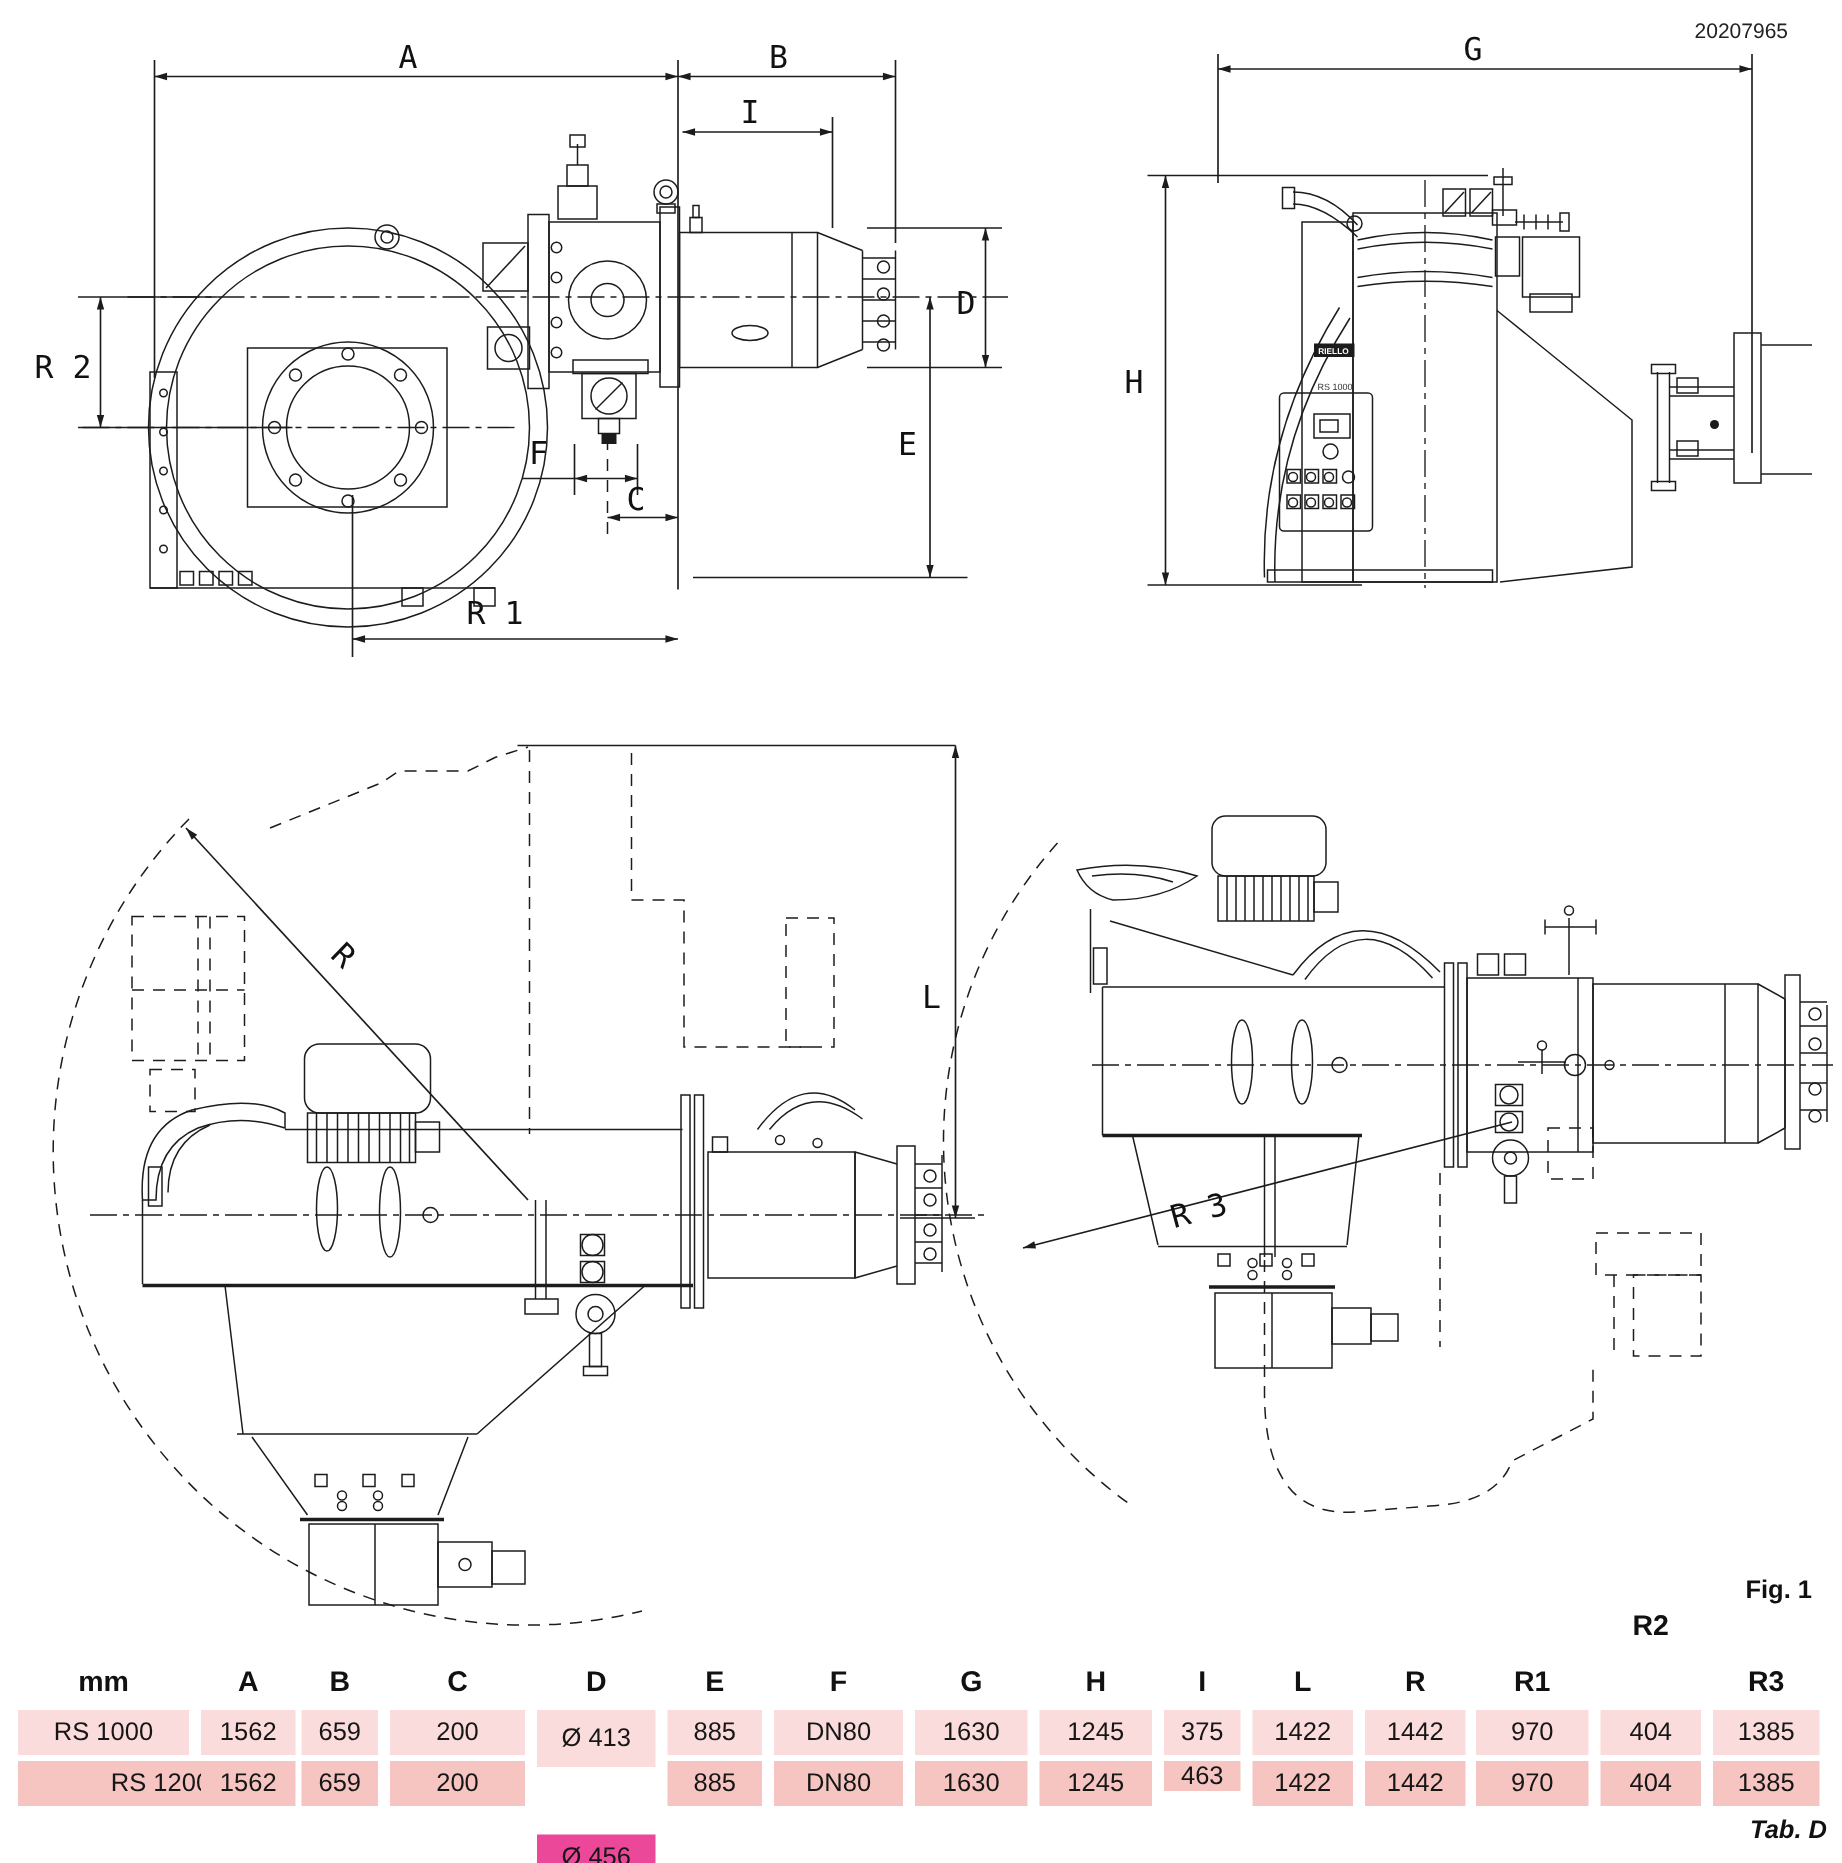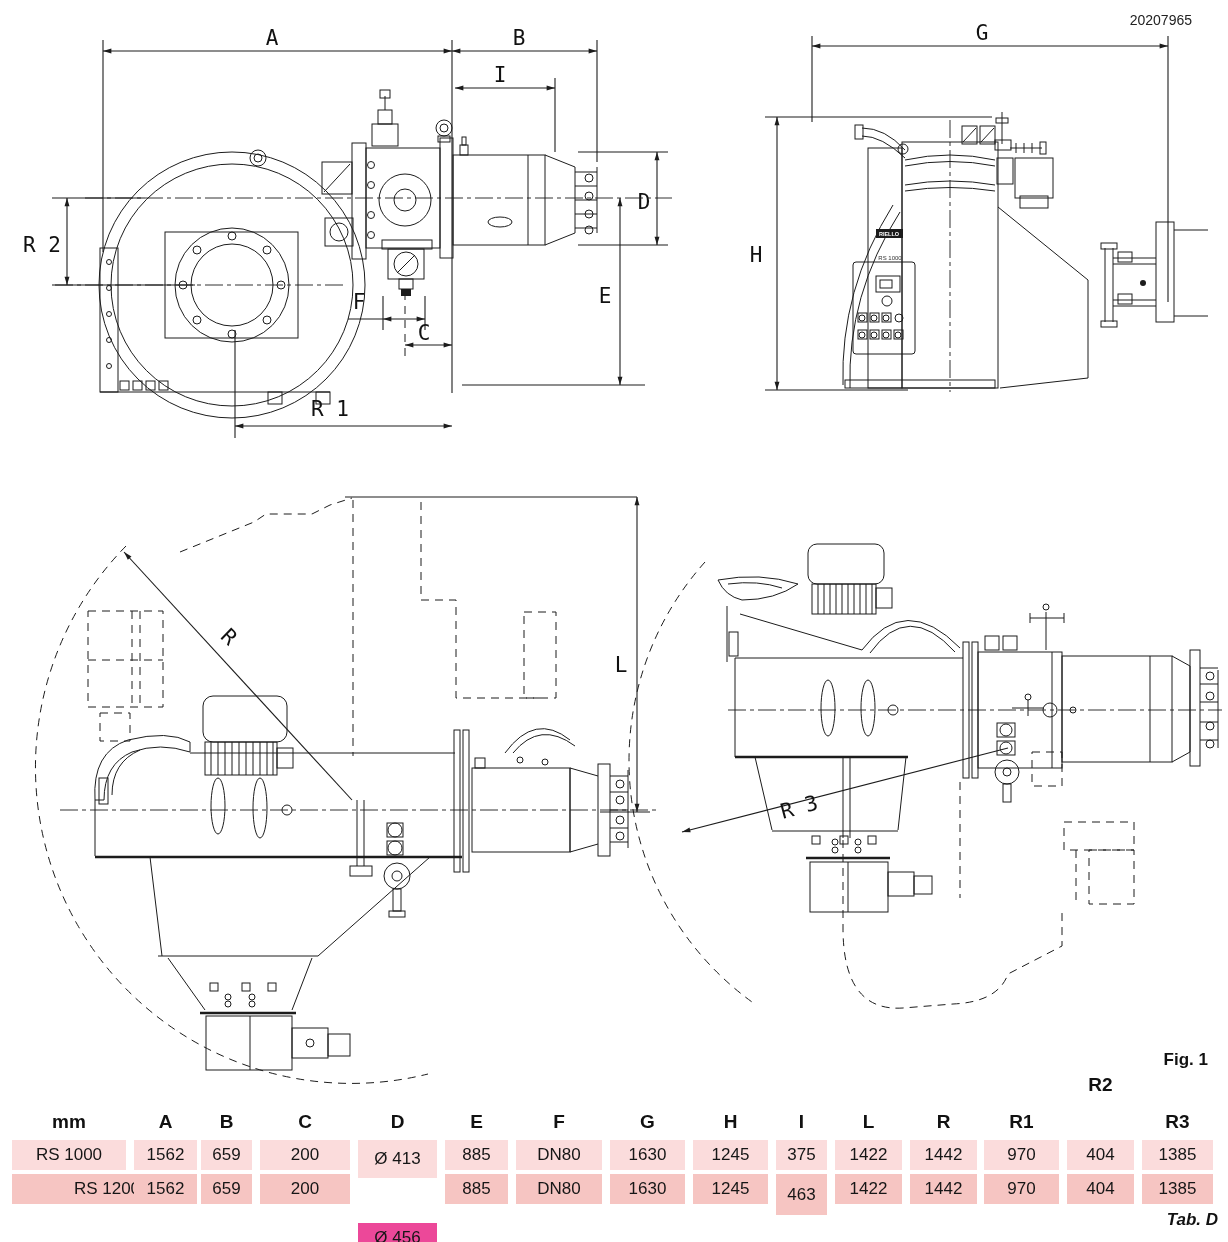--- a/index.html
+++ b/index.html
@@ -441,21 +441,21 @@
       <div class="tbl-cell" style="left: 1142px; width: 71px; top: 1140px; height: 30px; background: rgb(251, 220, 220);">1385</div>
       <div class="tbl-cell" style="left: 12px; width: 114px; top: 1174px; height: 30px; background: rgb(246, 197, 194); padding-left: 38px;">RS 1200</div>
       <div class="tbl-cell" style="left: 134px; width: 63px; top: 1174px; height: 30px; background: rgb(246, 197, 194);">1562</div>
       <div class="tbl-cell" style="left: 201px; width: 51px; top: 1174px; height: 30px; background: rgb(246, 197, 194);">659</div>
       <div class="tbl-cell" style="left: 260px; width: 90px; top: 1174px; height: 30px; background: rgb(246, 197, 194);">200</div>
       <div class="tbl-cell" style="left: 358px; width: 79px; top: 1223px; height: 30px; background: #ec4899;">Ø 456</div>
       <div class="tbl-cell" style="left: 445px; width: 63px; top: 1174px; height: 30px; background: rgb(246, 197, 194);">885</div>
       <div class="tbl-cell" style="left: 516px; width: 86px; top: 1174px; height: 30px; background: rgb(246, 197, 194);">DN80</div>
       <div class="tbl-cell" style="left: 610px; width: 75px; top: 1174px; height: 30px; background: rgb(246, 197, 194);">1630</div>
       <div class="tbl-cell" style="left: 693px; width: 75px; top: 1174px; height: 30px; background: rgb(246, 197, 194);">1245</div>
-      <div class="tbl-cell" style="left: 776px; width: 51px; top: 1174px; height: 41px; background: rgb(246, 197, 194);">463</div>
+      <div class="tbl-cell" style="left: 776px; width: 51px; top: 1174px; height: 20px; background: rgb(246, 197, 194);">463</div>
       <div class="tbl-cell" style="left: 835px; width: 67px; top: 1174px; height: 30px; background: rgb(246, 197, 194);">1422</div>
       <div class="tbl-cell" style="left: 910px; width: 67px; top: 1174px; height: 30px; background: rgb(246, 197, 194);">1442</div>
       <div class="tbl-cell" style="left: 984px; width: 75px; top: 1174px; height: 30px; background: rgb(246, 197, 194);">970</div>
       <div class="tbl-cell" style="left: 1067px; width: 67px; top: 1174px; height: 30px; background: rgb(246, 197, 194);">404</div>
       <div class="tbl-cell" style="left: 1142px; width: 71px; top: 1174px; height: 30px; background: rgb(246, 197, 194);">1385</div>
     </div>
 
   <div class="tablabel">Tab. D</div>
 </div>
 

